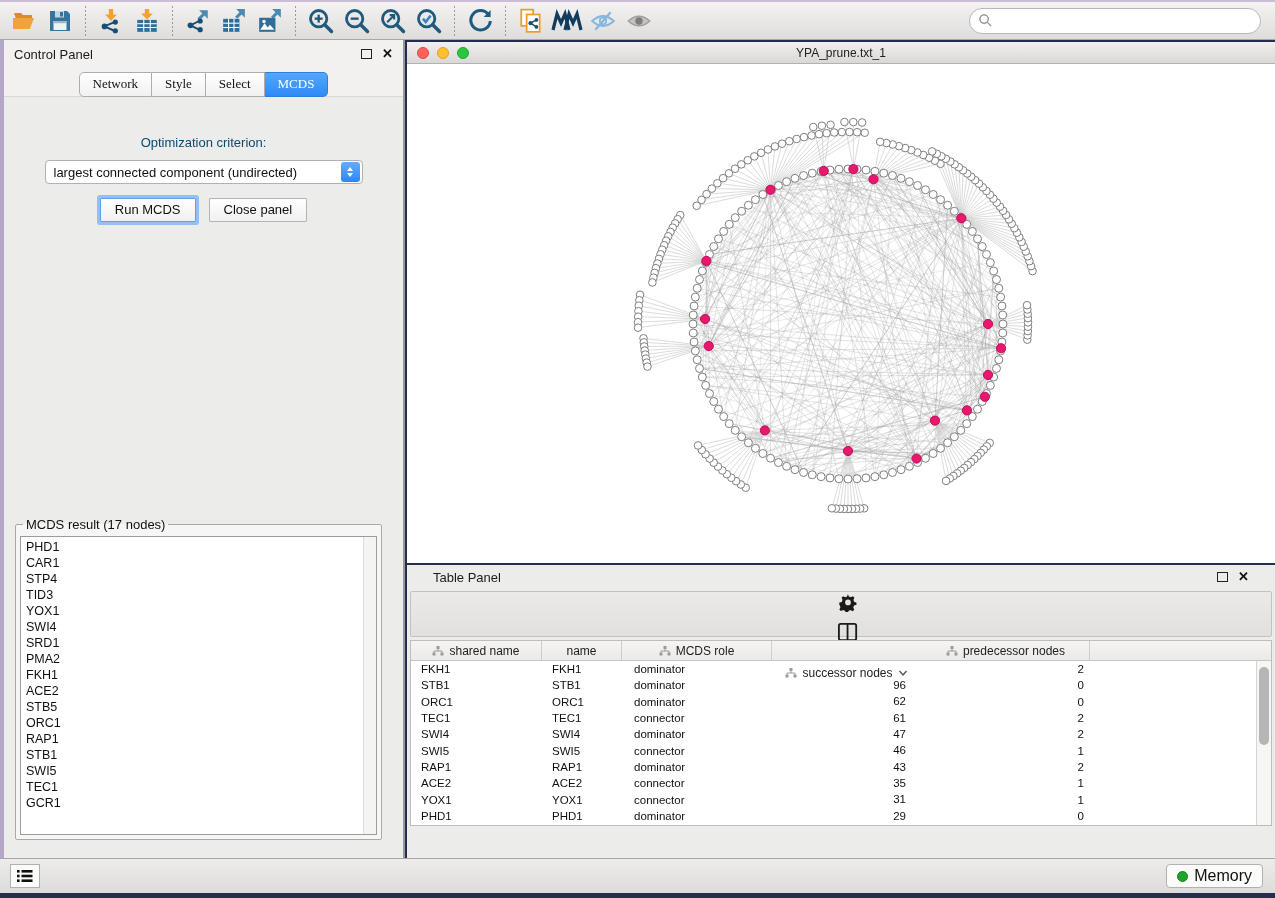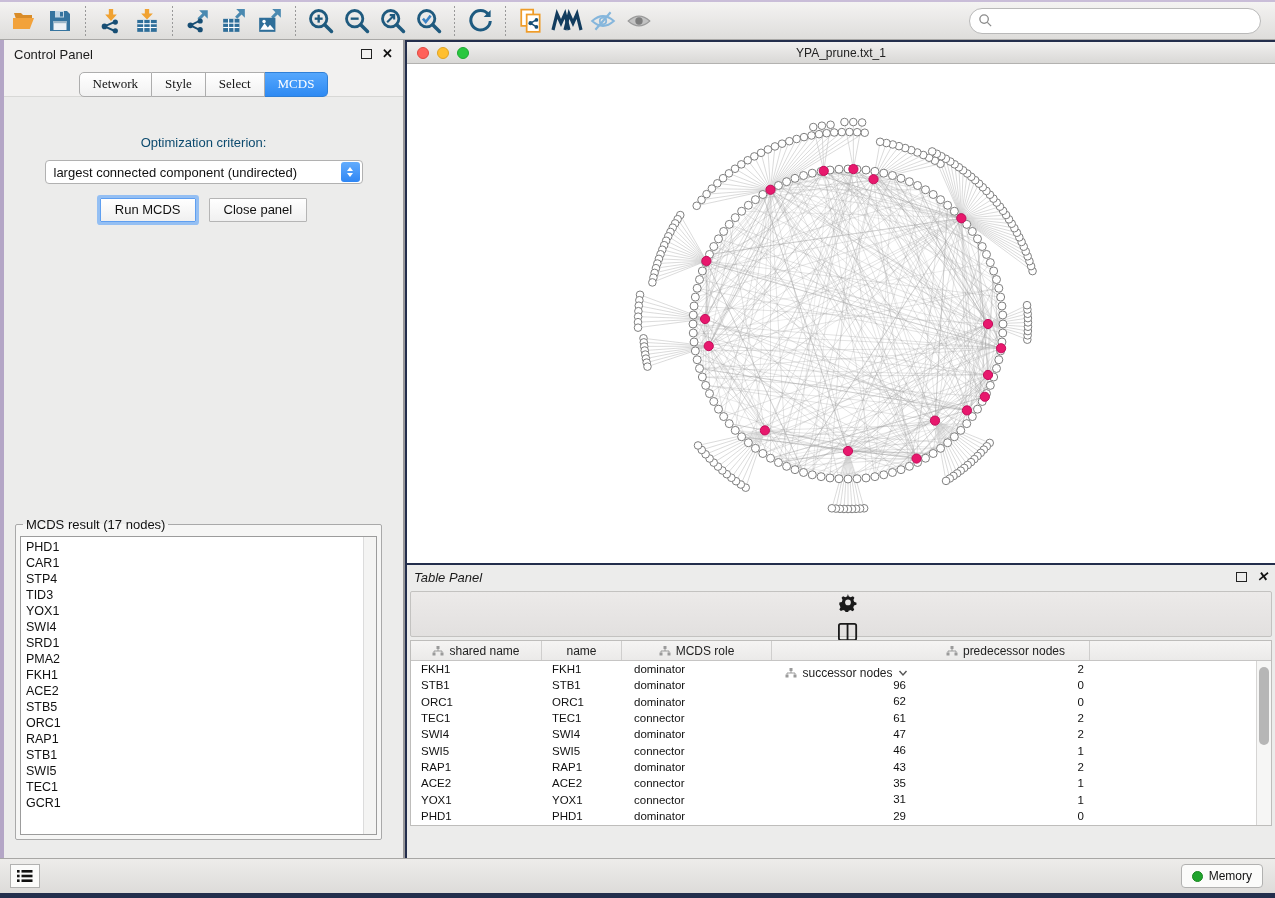--- a/index.html
+++ b/index.html
@@ -67,21 +67,21 @@
   .lights{display:flex;gap:8px;margin-left:10px;}
   .light{width:12px;height:12px;border-radius:50%;}
   .light.red{background:#ff6159;border:1px solid #e1483f;}
   .light.yellow{background:#ffbf2f;border:1px solid #e0a321;}
   .light.green{background:#29c73f;border:1px solid #1da932;}
   .net-title{position:absolute;left:0;right:0;text-align:center;font-size:12px;color:#222;}
   .net-canvas{position:absolute;left:0;top:22px;right:0;bottom:0;background:#fff;overflow:hidden;}
 
   
   .table-panel{position:absolute;left:407px;top:565px;width:868px;height:293px;background:#ececeb;}
-  .tp-header{height:24px;display:flex;align-items:center;padding:0 7px;font-size:13px;color:#1b1b1b;font-style:italic;}
+  .tp-header{height:24px;display:flex;align-items:center;padding:0 26px;font-size:13px;color:#1b1b1b;}
   .tp-toolbar{position:absolute;left:3px;right:3px;top:26px;height:46px;
     background:linear-gradient(#eceae9,#e2e0df);border:1px solid #c3c2c0;border-radius:2px;
     display:flex;align-items:center;padding-left:14px;gap:10px;flex-direction:column;}
   .ttbtn{width:34px;height:34px;display:flex;align-items:center;justify-content:center;
     background:none;border:none;}
   .table-wrap{position:absolute;left:3px;right:3px;top:75px;bottom:32px;background:#fff;
     border:1px solid #bebdbb;overflow:hidden;}
   .thead{display:flex;height:20px;background:linear-gradient(#f5f4f3,#ebeae9);
     border-bottom:1px solid #c6c5c4;}
   .th{display:flex;align-items:center;justify-content:center;gap:5px;font-size:12px;color:#222;
@@ -103,21 +103,21 @@
   .vscroll{position:absolute;right:0;top:20px;bottom:0;width:15px;background:#f6f6f5;
     border-left:1px solid #d6d5d4;}
   .vthumb{position:absolute;left:2px;right:2px;top:6px;height:78px;background:#b6b6b6;border-radius:6px;}
   .tp-tabs{position:absolute;left:0;width:100%;bottom:4px;}
   .status-bar{position:absolute;left:0;top:858px;width:1275px;height:35px;
     background:linear-gradient(#edecea,#dddbd9);border-top:1px solid #a8a7a5;}
   .list-btn{position:absolute;left:10px;top:5px;width:30px;height:24px;background:#fbfbfa;
     border:1px solid #b1b1b0;display:flex;align-items:center;justify-content:center;}
   .memory-btn{position:absolute;right:12px;top:5px;height:24px;background:#fbfbfa;
     border:1px solid #b1b1b0;border-radius:4px;display:flex;align-items:center;gap:6px;
-    padding:0 10px;font-size:12px;color:#111;}
+    padding:0 10px;font-size:16px;color:#111;}
   .memdot{width:11px;height:11px;border-radius:50%;background:#1fa32c;border:1px solid #17861f;}
 </style>
 </head>
 <body>
 
 <div class="frame-top"></div>
 
 <div class="toolbar">
   <button class="tbtn">
     <svg width="26" height="24" viewBox="0 0 24 24">

